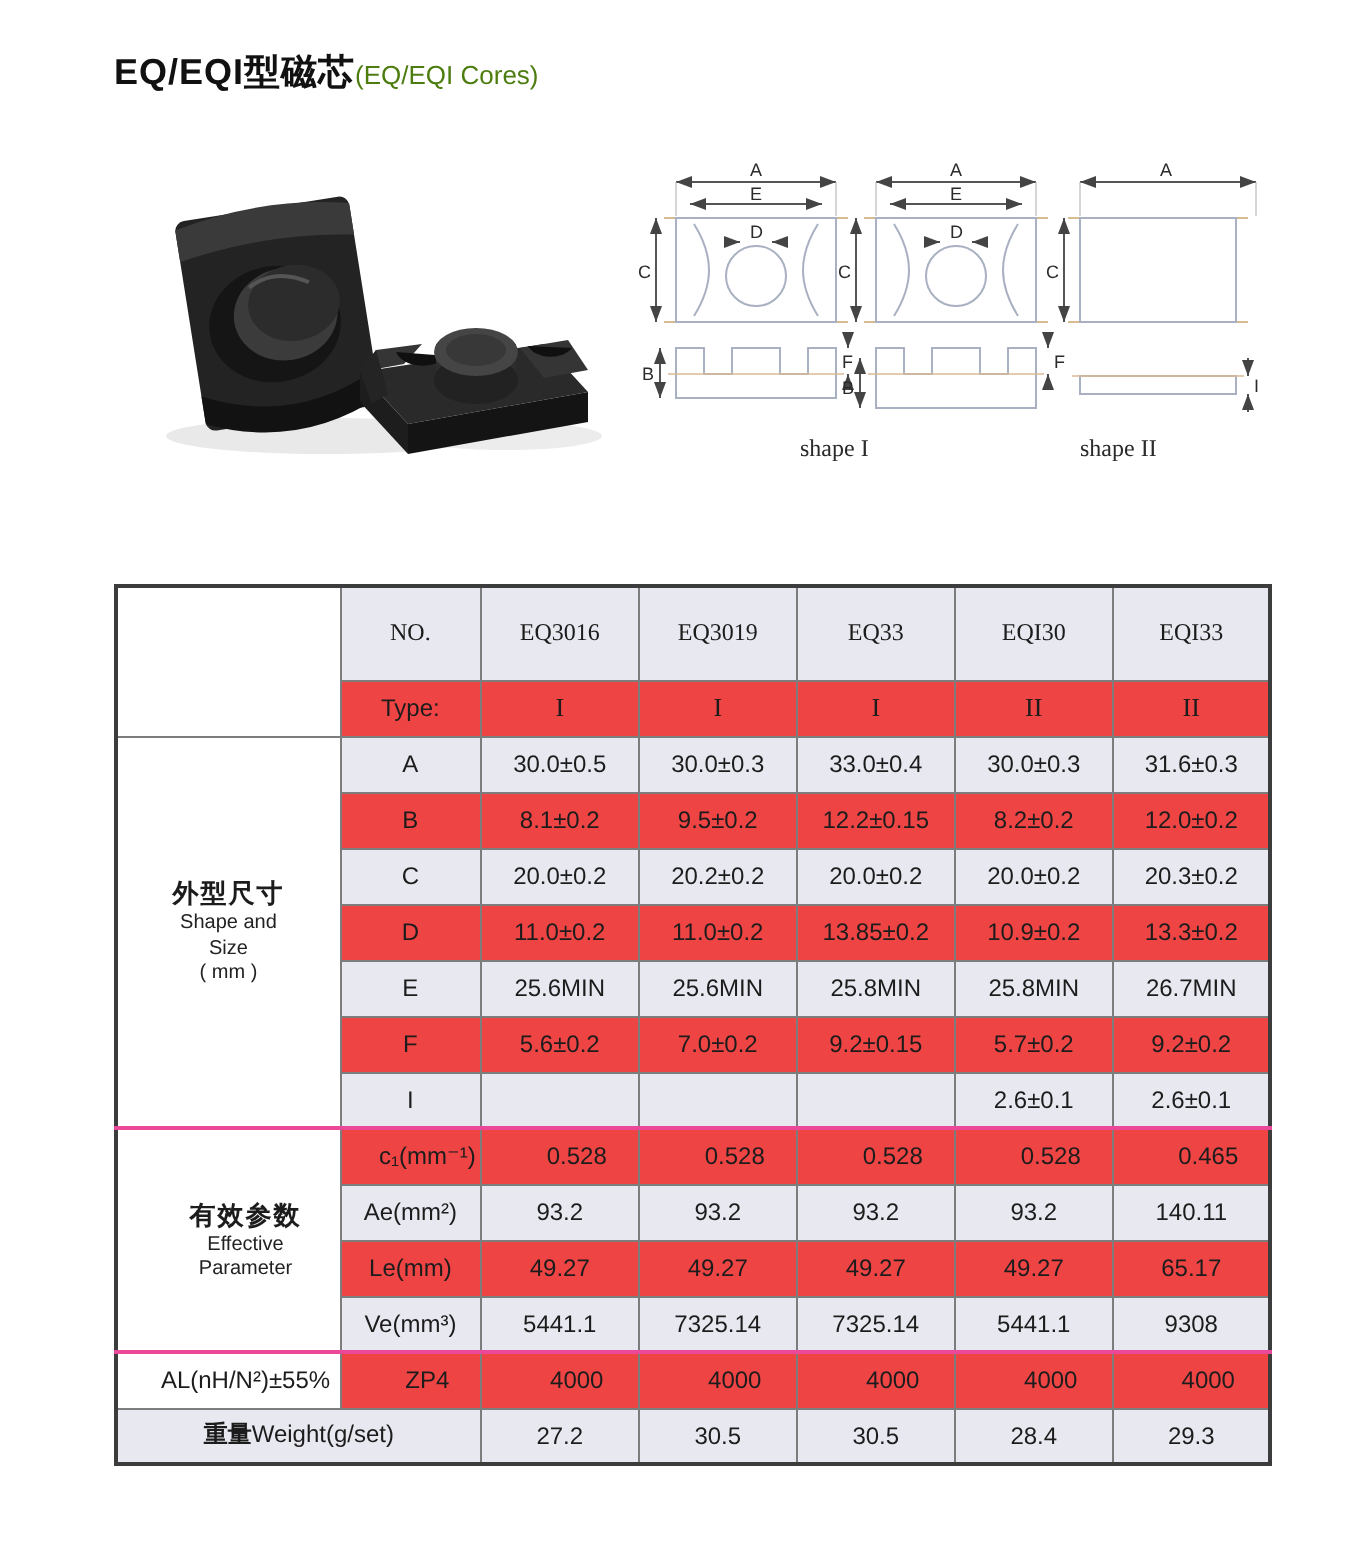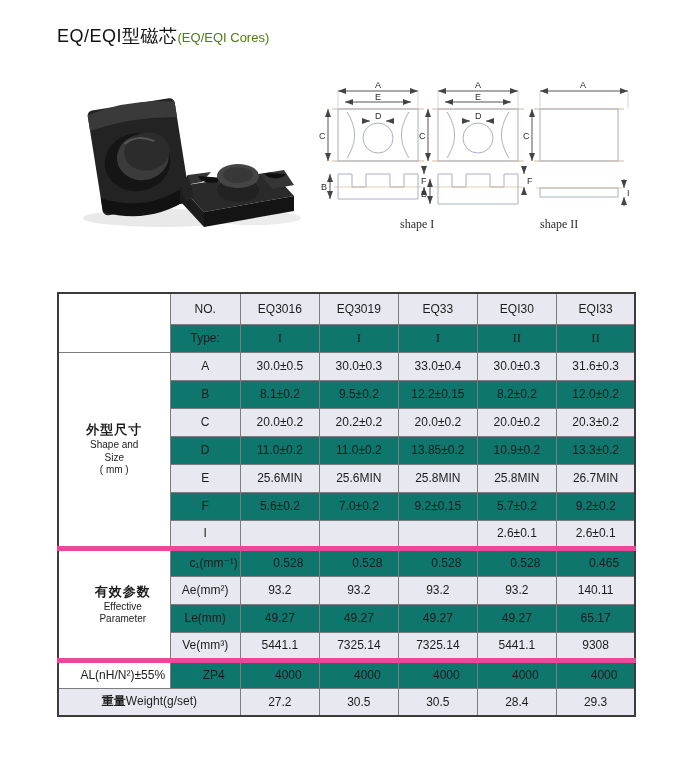--- a/index.html
+++ b/index.html
@@ -1,44 +1,44 @@
 <!DOCTYPE html>
 <html><head>
 <meta charset="utf-8">
 <style>
   html,body{margin:0;padding:0;background:#fff;}
   .page{position:relative;width:680px;height:771px;background:#fff;overflow:hidden;
         font-family:"Liberation Sans","DejaVu Sans",sans-serif;color:#1c1c1c;}
 
   
   .title{position:absolute;left:57px;top:24px;white-space:nowrap;}
-  .title .zh{font-size:18px;font-weight:normal;letter-spacing:.5px;color:#111;}
+  .title .zh{font-size:18px;font-weight:bold;letter-spacing:.5px;color:#111;}
   .title .en{font-size:13px;font-weight:normal;color:#4d7c0f;margin-top:36px;}
 
   
   .photo{position:absolute;left:68px;top:90px;}
   .diagram{position:absolute;left:318px;top:78px;}
 
   
   .sec-head{position:absolute;left:57px;top:262px;white-space:nowrap;}
   .sec-head .zh{font-size:15px;font-weight:bold;color:#111;}
   .sec-head .en{font-size:12px;color:#5a5a5a;}
 
   
   table.spec{position:absolute;left:57px;top:292px;border-collapse:collapse;table-layout:fixed;
              font-size:12px;}
   table.spec td{border:1px solid #7d7d7d;text-align:center;vertical-align:middle;
                 height:28px;padding:0 2px;box-sizing:border-box;color:#1c1c1c;}
   table.spec{border:2px solid #3c3c3c;}
   .col-cat{width:112px;} .col-param{width:62px;} .col-val{width:79px;}
   tr.alt td{background:#e8e8f1;}
-  tr.plain td{background:#0f766e;}
+  tr.plain td{background:#ef4444;}
   td.cat-cell{background:#ffffff !important;}
   td.head-blank{background:#ffffff !important;}
-  tr.sec-top td{border-top:5px solid #ec4899;padding-left:19px;}
+  tr.sec-top td{border-top:2px solid #ec4899;padding-left:19px;}
   .cat-zh{font-size:13px;font-weight:bold;letter-spacing:1px;}
   .cat-en{font-size:10px;line-height:1.25;color:#222;}
   .serif-num{font-family:"Liberation Serif","DejaVu Serif",serif;font-size:13px;}
   .model{font-weight:normal;}
   .zh-bold{font-weight:bold;}
 
   svg text{font-family:"Liberation Sans","DejaVu Sans",sans-serif;}
   .dimtxt{font-size:9px;fill:#2b2b2b;}
   .shapelbl{font-family:"Liberation Serif","DejaVu Serif",serif;font-size:12px;fill:#2b2b2b;}
 </style>
@@ -180,21 +180,21 @@
     <colgroup>
       <col class="col-cat">
         <col class="col-param">
       <col class="col-val">
         <col class="col-val">
         <col class="col-val">
         <col class="col-val">
         <col class="col-val">
     </colgroup>
     <tbody>
-      <tr class="alt" style="height:31px;">
+      <tr class="alt" style="height:47px;font-family:Liberation Serif, serif;">
         <td class="head-blank" rowspan="2"></td>
         <td>NO.</td>
         <td class="model">EQ3016</td>
         <td class="model">EQ3019</td>
         <td class="model">EQ33</td>
         <td class="model">EQI30</td>
         <td class="model">EQI33</td>
       </tr>
       <tr class="plain">
         <td>Type:</td>

